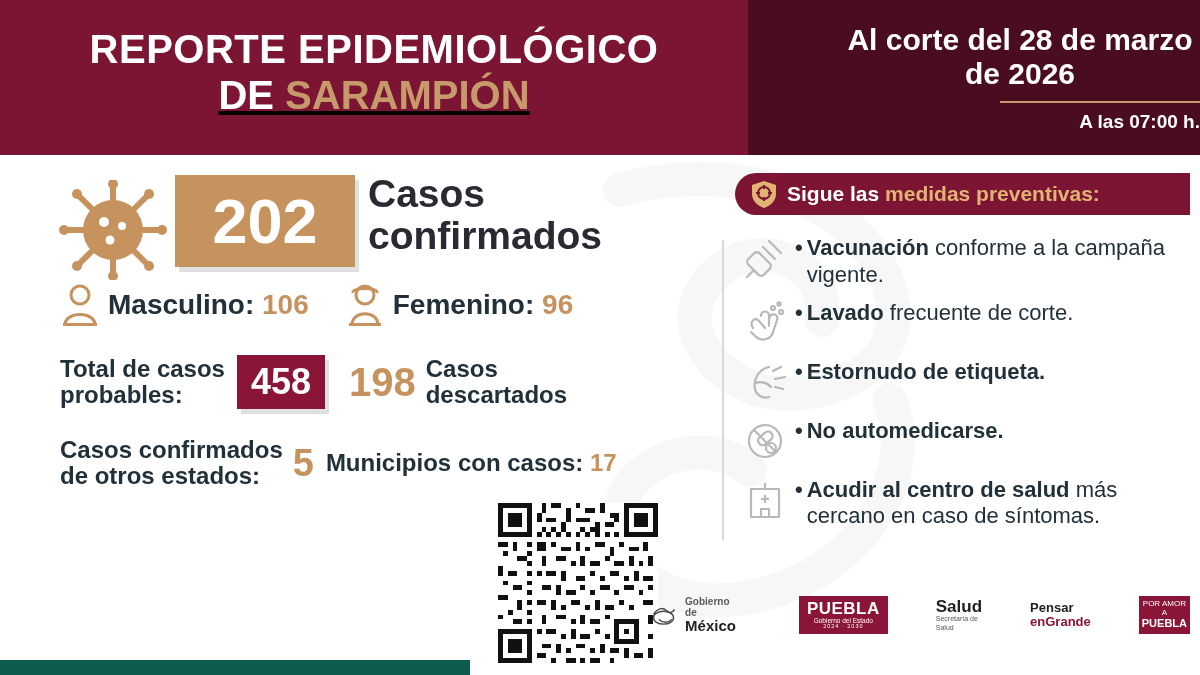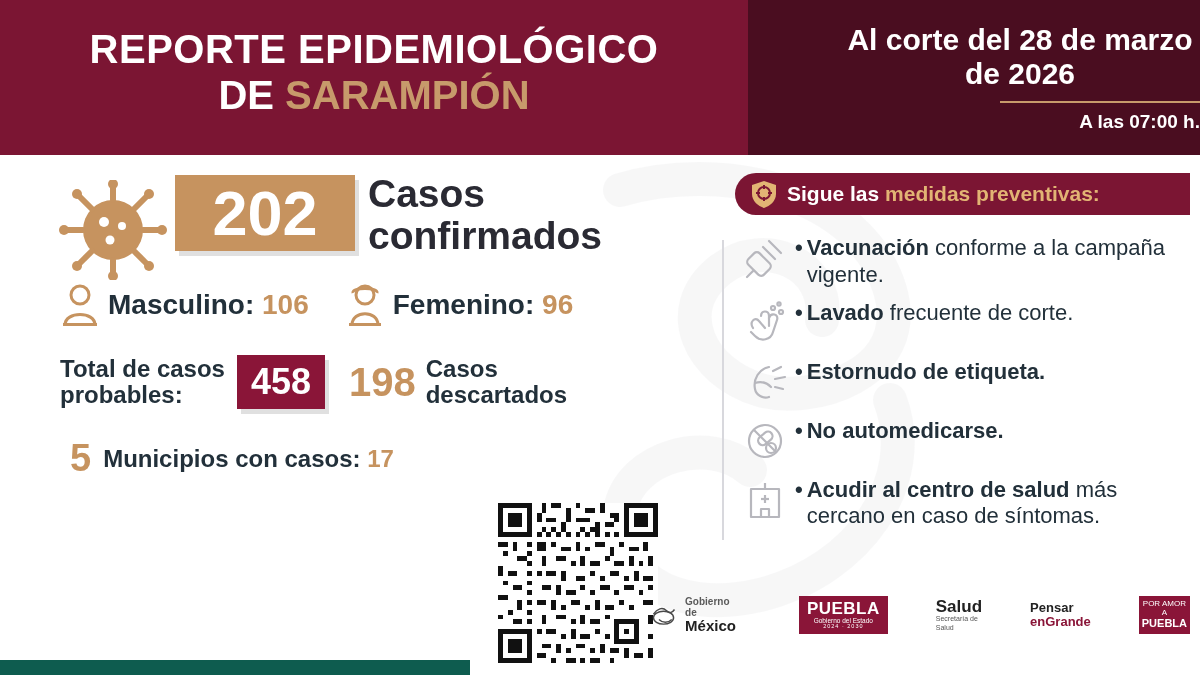--- a/index.html
+++ b/index.html
@@ -45,20 +45,21 @@
     letter-spacing: 0.5px;
     line-height: 1.05;
     text-align: center;
   }
   .h-line2 {
     font-weight: bold;
     font-size: 40px;
     line-height: 1.05;
     text-align: right;
     margin-top: 4px;
+    text-decoration: underline;
   }
   .h-line2 .white { color: #ffffff; }
   .h-line2 .gold { color: #c79a6b; }
   .header-right {
     width: 452px; height: 155px;
     background: #4a0d20;
     display: flex; flex-direction: column;
     align-items: flex-end; justify-content: center;
     position: relative;
   }
@@ -92,21 +93,21 @@
   
   .virus {
     position: absolute; left: 58px; top: 25px;
     width: 110px; height: 100px;
   }
 
   
   .conf-box {
     position: absolute; left: 175px; top: 20px;
     background: #c6935f;
-    width: 180px; height: 76px;
+    width: 180px; height: 92px;
     display: flex; align-items: center; justify-content: center;
     box-shadow: 4px 5px 0 rgba(0,0,0,0.12);
   }
   .conf-num {
     color: #ffffff;
     font-weight: bold;
     font-size: 63px;
     line-height: 1;
   }
   .conf-label {
@@ -355,20 +356,23 @@
       <div class="prob-box">
         <span class="prob-num">458</span>
       </div>
       <div class="disc-num">198</div>
       <div class="disc-label">
         Casos<br>descartados
       </div>
     </div>
 
     <div class="other-row">
+      <div class="other-label">
+        Casos confirmados<br>de otros estados:
+      </div>
       <div class="other-num">5</div>
       <div class="muni-label">
         <span>Municipios con casos:</span>
         <span class="val">17</span>
       </div>
     </div>
 
     <div class="green-block">
       
     </div>

